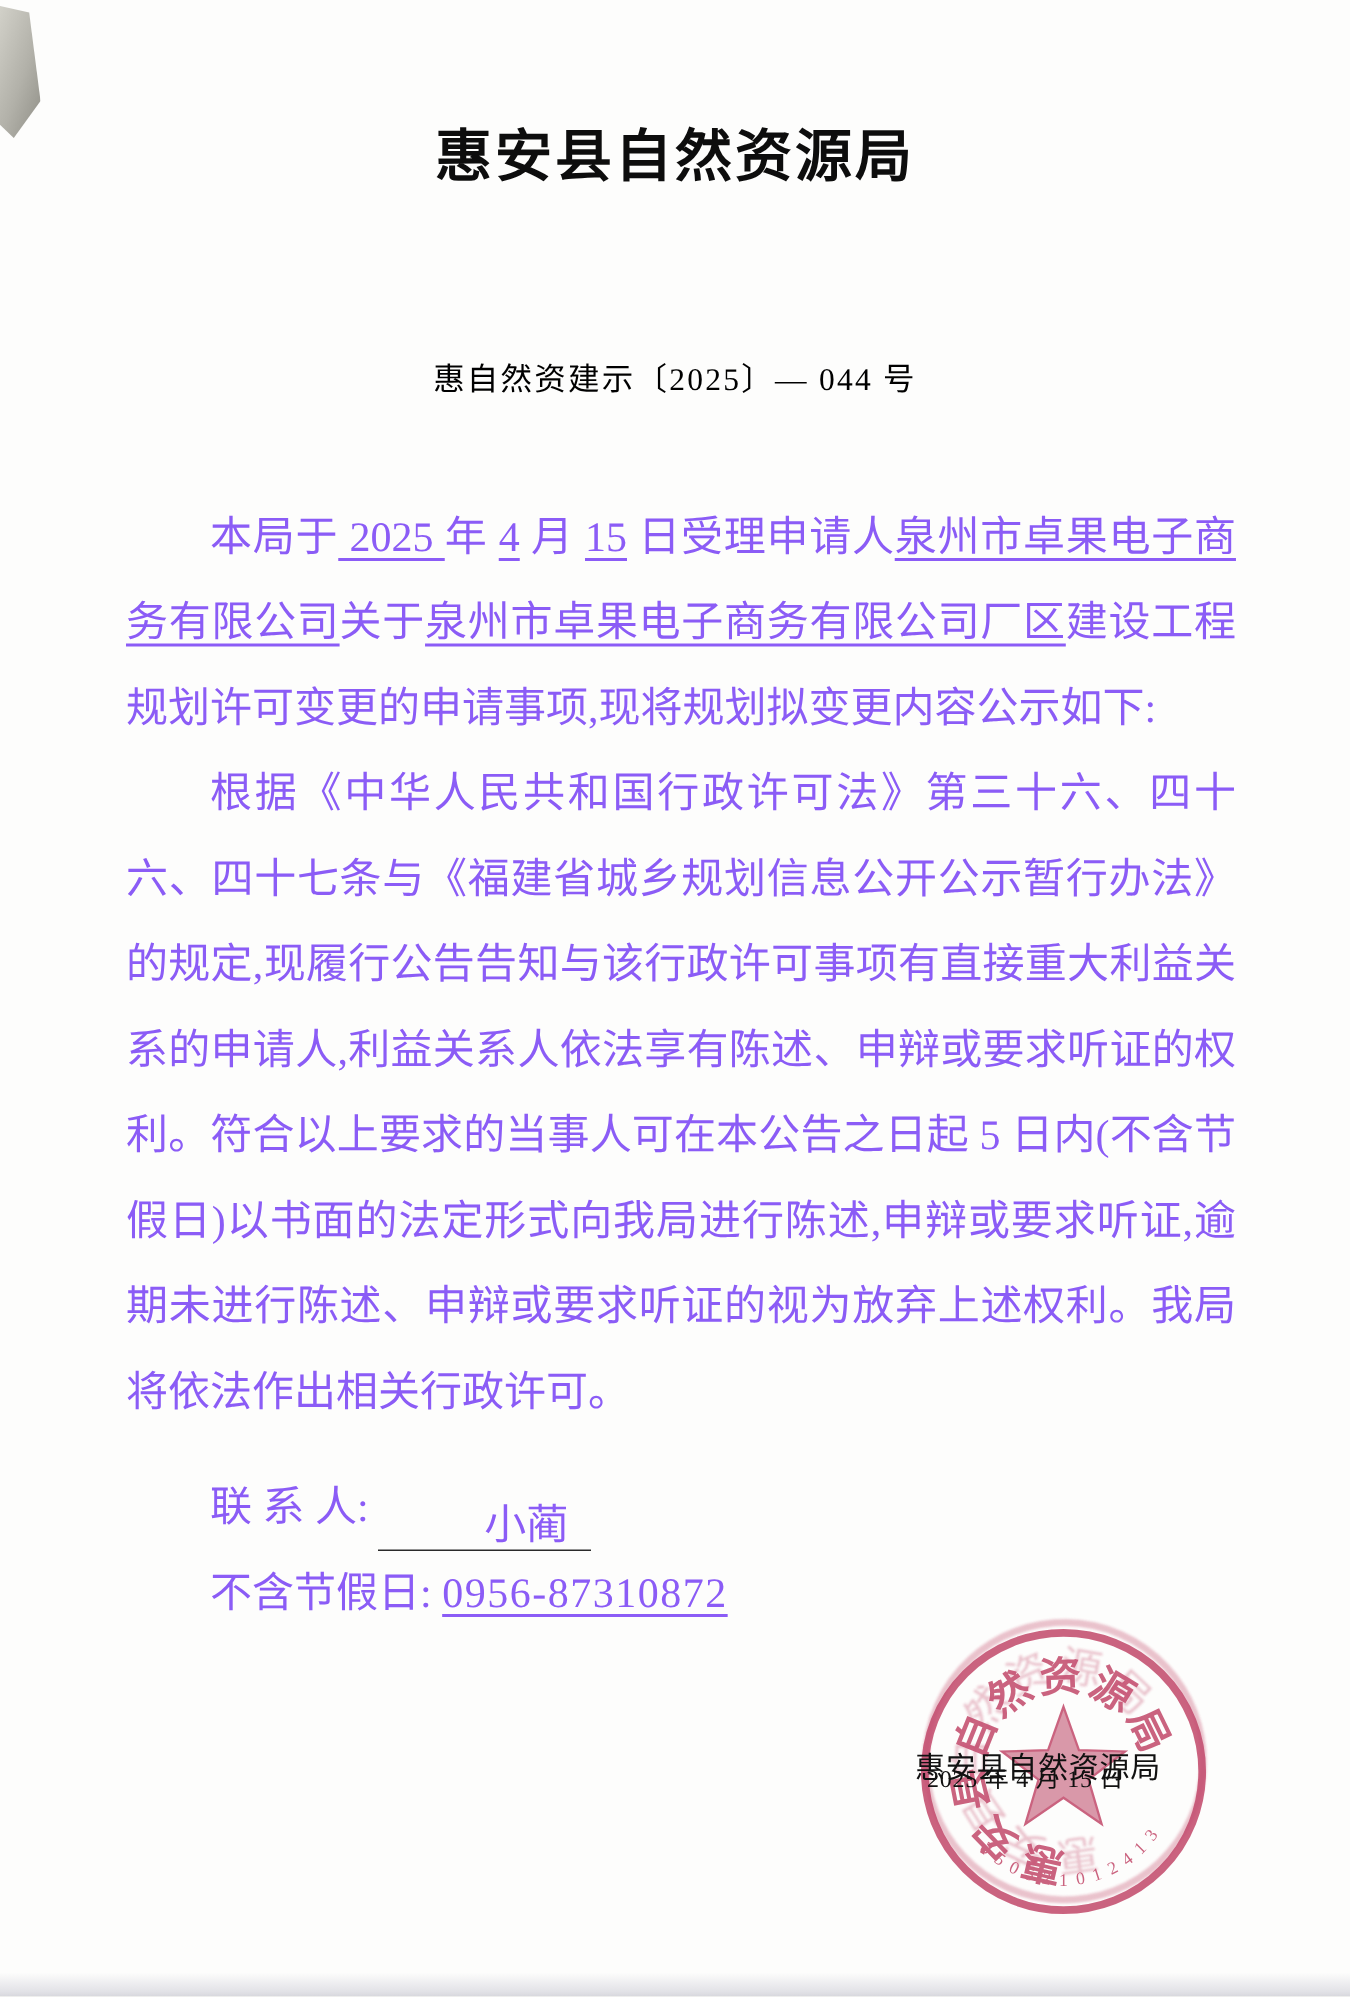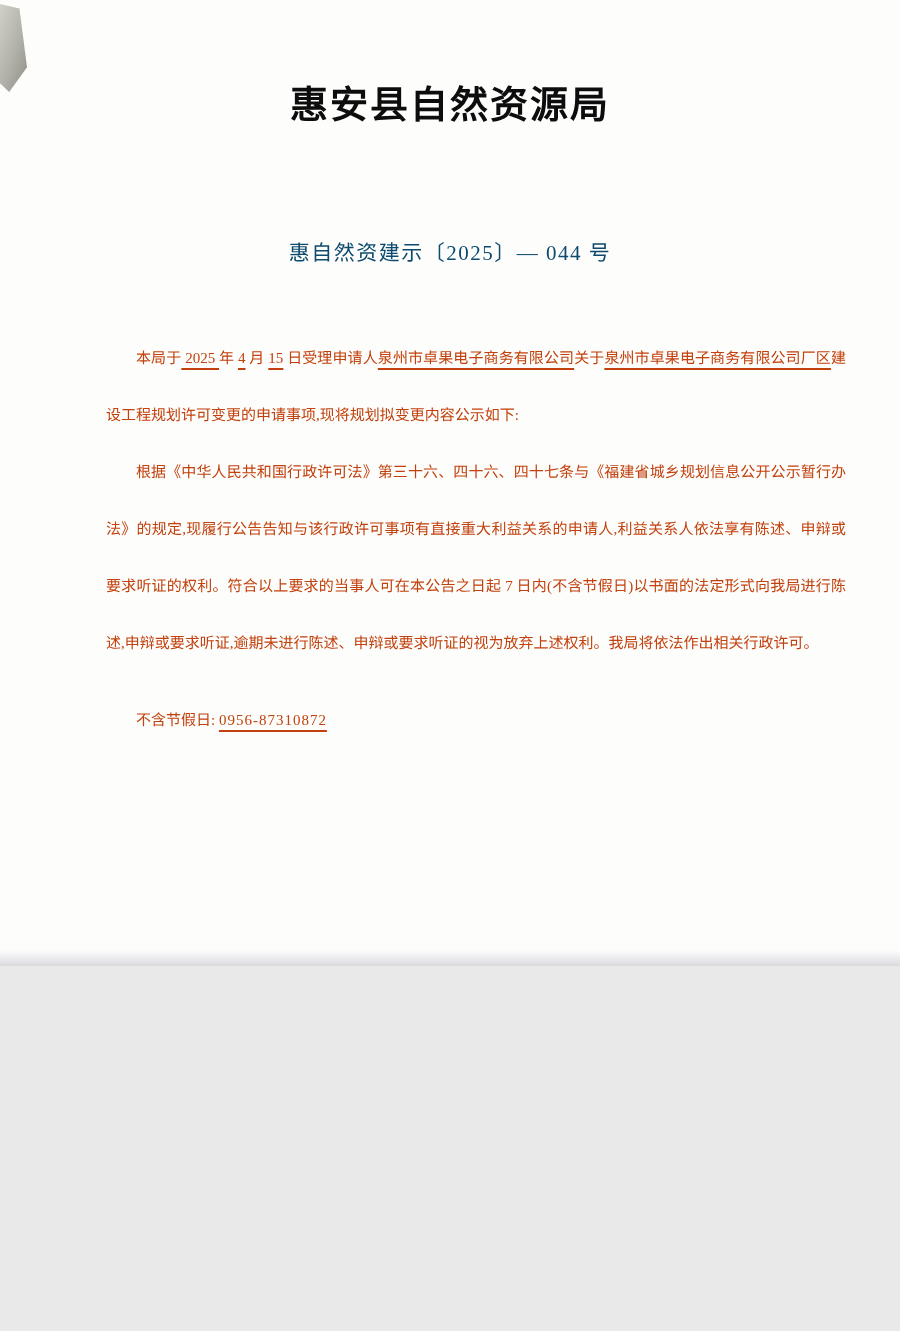--- a/index.html
+++ b/index.html
@@ -1,18 +1,18 @@
 <!DOCTYPE html>
 <html lang="zh-CN"><head>
 <meta charset="utf-8">
 <style>
   html,body{margin:0;padding:0;background:#e9e9e9;}
   .page{
     position:relative;
-    width:900px;height:966px;
+    width:900px;height:1331px;
     margin:0 auto;
     background:#fdfdfc;
     overflow:hidden;
     font-family:"Liberation Serif","DejaVu Serif",serif;
     color:#1c1c1c;
   }
   
   .corner-artifact{
     position:absolute;left:0;top:4px;width:27px;height:88px;
     background:linear-gradient(110deg,#d2d1c9 0%,#b2b1a9 55%,#8f8e86 100%);
@@ -25,26 +25,26 @@
   }
   
   .title{
     position:absolute;top:80px;left:0;width:100%;
     text-align:center;font-weight:bold;font-size:38px;line-height:51px;
     letter-spacing:2px;color:#0d0d0d;margin:0;
   }
   .title .tline{display:block;}
   .doc-number{
     position:absolute;top:236px;left:0;width:100%;
-    text-align:center;font-size:21px;letter-spacing:1.5px;color:#0c4a6e;
+    text-align:center;font-size:21px;letter-spacing:1.5px;color:#000000;
   }
   
   .body-text{
-    position:absolute;top:330px;left:106px;width:740px;
-    font-size:15px;line-height:57px;text-align:justify;color:#c2410c;
+    position:absolute;top:330px;left:84px;width:740px;
+    font-size:28px;line-height:57px;text-align:justify;color:#8b5cf6;
   }
   .para{margin:0;text-indent:2em;}
   .ul{text-decoration:underline;text-underline-offset:5px;text-decoration-thickness:1.5px;}
   .contact-line{margin:20px 0 0 0;text-indent:2em;}
   .contact-line + .contact-line{margin-top:0;}
   .name-underline{
     display:inline-block;width:142px;text-align:center;
     border-bottom:1.8px solid #2a2a2a;line-height:30px;vertical-align:bottom;
     margin-left:6px;
   }
@@ -67,21 +67,22 @@
   <div class="corner-artifact"></div>
 
   <h1 class="title">
     <span class="tline">惠安县自然资源局</span>
   </h1>
 
   <div class="doc-number">惠自然资建示〔2025〕— 044 号</div>
 
   <div class="body-text">
     <p class="para"><span>本局于</span><span class="ul"> 2025 </span><span>年 </span><span class="ul">4</span><span> 月 </span><span class="ul">15</span><span> 日受理申请人</span><span class="ul">泉州市卓果电子商务有限公司</span><span>关于</span><span class="ul">泉州市卓果电子商务有限公司厂区</span><span>建设工程规划许可变更的申请事项,现将规划拟变更内容公示如下:</span></p>
-    <p class="para">根据《中华人民共和国行政许可法》第三十六、四十六、四十七条与《福建省城乡规划信息公开公示暂行办法》的规定,现履行公告告知与该行政许可事项有直接重大利益关系的申请人,利益关系人依法享有陈述、申辩或要求听证的权利。符合以上要求的当事人可在本公告之日起 7 日内(不含节假日)以书面的法定形式向我局进行陈述,申辩或要求听证,逾期未进行陈述、申辩或要求听证的视为放弃上述权利。我局将依法作出相关行政许可。</p>
+    <p class="para">根据《中华人民共和国行政许可法》第三十六、四十六、四十七条与《福建省城乡规划信息公开公示暂行办法》的规定,现履行公告告知与该行政许可事项有直接重大利益关系的申请人,利益关系人依法享有陈述、申辩或要求听证的权利。符合以上要求的当事人可在本公告之日起 5 日内(不含节假日)以书面的法定形式向我局进行陈述,申辩或要求听证,逾期未进行陈述、申辩或要求听证的视为放弃上述权利。我局将依法作出相关行政许可。</p>
+    <p class="contact-line"><span>联 系 人:</span><span class="name-underline">小蔺</span></p>
     <p class="contact-line"><span>不含节假日:</span> <span class="ul phone">0956-87310872</span></p>
   </div>
 
   <svg class="seal" viewBox="0 0 220 220" xmlns="http://www.w3.org/2000/svg">
     <defs>
       <filter id="ghost-blur">
           <feGaussianBlur stdDeviation="0.7"></feGaussianBlur>
         </filter>
     </defs>
     <g opacity="0.32" filter="url(#ghost-blur)" transform="rotate(-21 110 110) translate(3,-6)">

